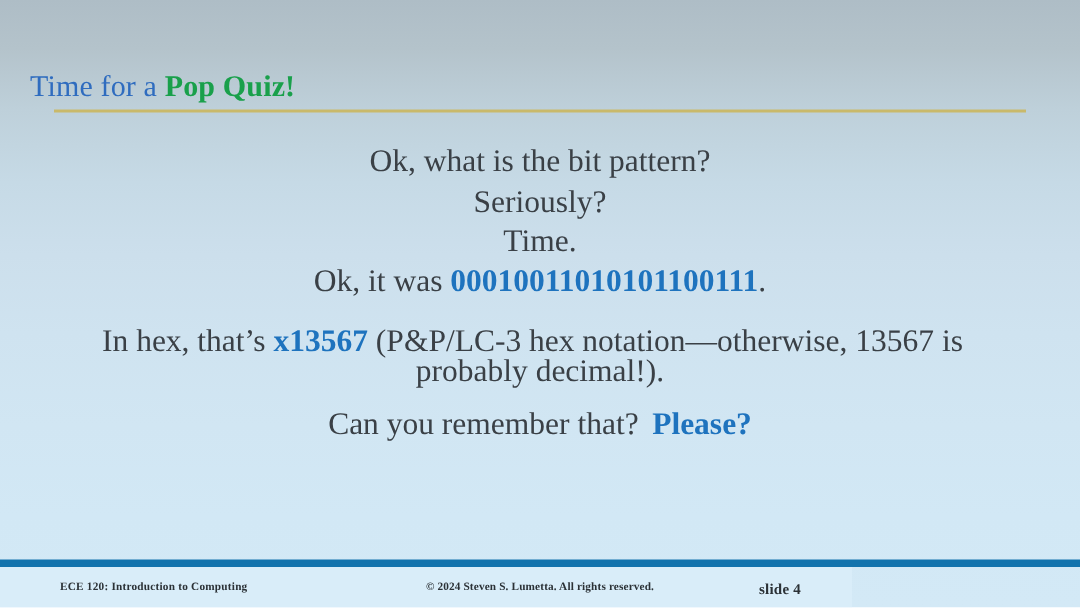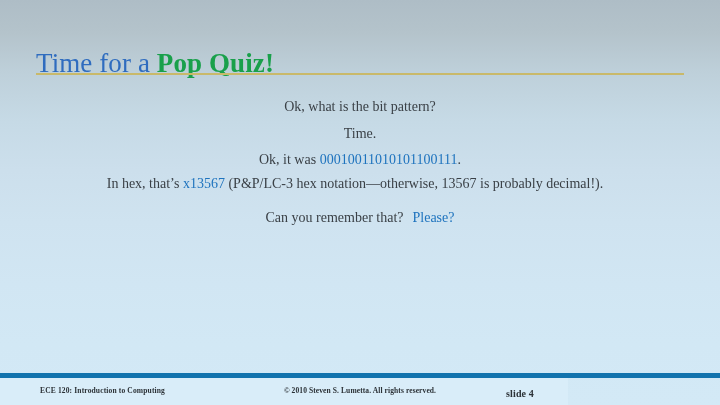--- a/index.html
+++ b/index.html
@@ -22,23 +22,23 @@
         #ccdfec 42%,
         #cfe3f0 55%,
         #d1e6f3 70%,
         #d2e8f5 85%,
         #d3e9f6 100%);
   }
 
   
   .title {
     position: absolute;
-    left: 36px;
+    left: 20px;
     top: 28px;
-    font-size: 27px;
+    font-size: 20px;
     line-height: 34px;
     letter-spacing: 0.1px;
     white-space: nowrap;
   }
   .title .t-blue {
     color: #2f6cbf;
     font-weight: normal;
   }
   .title .t-green {
     color: #19a04b;
@@ -54,41 +54,41 @@
   }
 
   
   .body {
     position: absolute;
     left: 36px;
     top: 94px;
     width: 648px;
     text-align: center;
     color: #3a4046;
-    font-size: 14px;
+    font-size: 21px;
     line-height: 26.6px;
   }
   .body .line {
     display: block;
     white-space: normal;
   }
   .body .line.hang {
     padding-left: 28px;
     padding-right: 28px;
     text-indent: -10px;
     line-height: 19.5px;
-    margin-top: 0;
+    margin-top: 18px;
     margin-bottom: 3px;
   }
   .body .line.hang + .line {
     margin-top: 12px;
   }
   .hl {
     color: #1e73be;
-    font-weight: normal;
+    font-weight: bold;
   }
   .gap {
     display: inline-block;
     width: 9px;
   }
 
   
   .footer-bar {
     position: absolute;
     left: 0;
@@ -141,34 +141,35 @@
 <div class="slide">
 
   <h1 class="title"><span class="t-blue">Time for a </span><span class="t-green">Pop Quiz!</span></h1>
 
   <div class="title-rule"></div>
 
   <div class="body">
 
     <span class="line">Ok, what is the bit pattern?</span>
 
+    <span class="line">Seriously?</span>
 
 
 
     <span class="line">Time.</span>
 
     <span class="line"><span>Ok, it was </span><span class="hl">00010011010101100111</span><span>.</span></span>
 
     <span class="line hang"><span>In hex, that’s </span><span class="hl">x13567</span><span> (P&amp;P/LC-3 hex notation—otherwise, 13567 is probably decimal!).</span></span>
 
     <span class="line"><span>Can you remember that?</span><span class="gap"></span><span class="hl">Please?</span></span>
 
   </div>
 
   <div class="footer-bar"></div>
 
   <div class="footer">
     <div class="footer-left">ECE 120: Introduction to Computing</div>
-    <div class="footer-center">© 2010 Steven S. Lumetta.  All rights reserved.</div>
+    <div class="footer-center">© 2024 Steven S. Lumetta.  All rights reserved.</div>
     <div class="footer-right">slide 4</div>
   </div>
 
 </div>
 
 </body></html>

